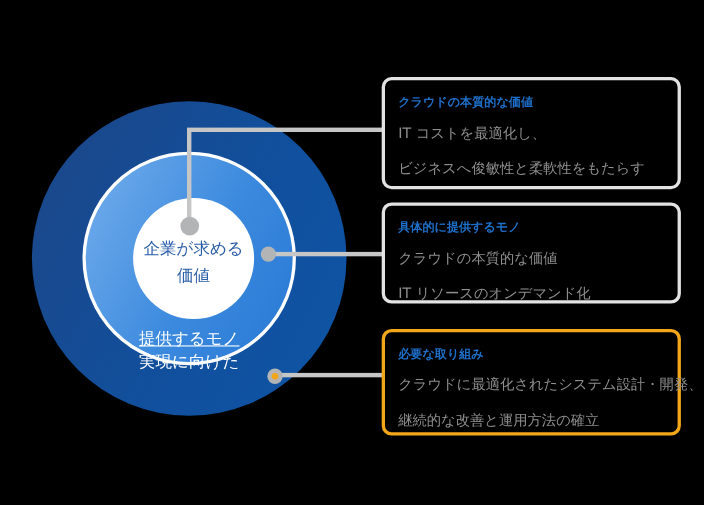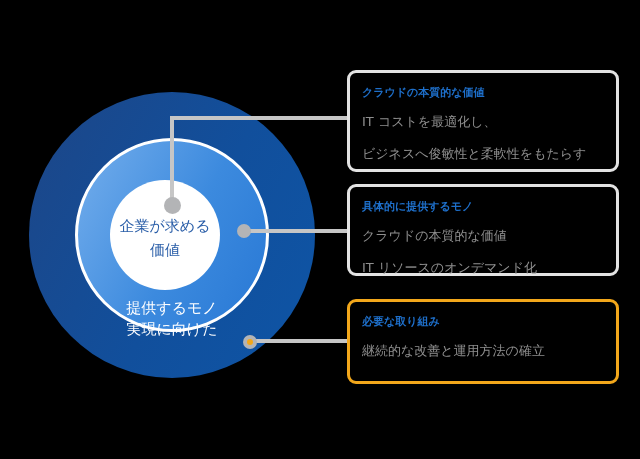--- a/index.html
+++ b/index.html
@@ -17,34 +17,34 @@
   .circle-outer {
     left: 29px; top: 92px; width: 286px; height: 286px;
     background: linear-gradient(118deg, #1d4687 0%, #114f9c 55%, #0e55a6 100%);
   }
   .circle-middle {
     left: 75px; top: 138px; width: 188px; height: 188px;
     border: 3px solid #ffffff;
     background: linear-gradient(118deg, #74aeec 0%, #3c8ade 55%, #2878d5 100%);
   }
   .circle-inner {
-    left: 110px; top: 180px; width: 110px; height: 110px;
+    left: 121px; top: 180px; width: 110px; height: 110px;
     background: #ffffff;
     display: flex; align-items: center; justify-content: center;
   }
   .inner-text {
     color: #2a5ea8; font-size: 15px; line-height: 24px;
     text-align: center; margin-top: 6px;
   }
   .inner-text span { display: block; }
   .ring-label {
     position: absolute; color: #ffffff; font-size: 15px;
     text-align: center; line-height: 21px;
   }
-  .label-middle { left: 92px; top: 298px; width: 160px; }
+  .label-middle { left: 92px; top: 298px; width: 160px; text-decoration: underline; }
   .label-outer  { left: 72px; top: 319px; width: 200px; }
   .ring-label span { display: block; }
 
   
   .conn { position: absolute; background: #c6c6c6; }
   .conn1v { left: 170px; top: 117px; width: 4px;   height: 90px; }
   .conn1h { left: 170px; top: 116px; width: 178px; height: 4px; }
   .conn2  { left: 244px; top: 229px; width: 104px; height: 4px; }
   .conn3  { left: 250px; top: 339px; width: 98px;  height: 4px; }
   .dot { position: absolute; border-radius: 50%; background: #b3b4b6; }
@@ -60,21 +60,21 @@
   .callout {
     position: absolute; left: 347px; width: 272px;
     box-sizing: border-box;
     background: #000000;
     border: 3px solid #e3e3e3;
     border-radius: 9px;
     padding: 12px 12px 0 12px;
   }
   .callout-1 { top: 70px;  height: 102px; }
   .callout-2 { top: 184px; height: 92px; }
-  .callout-3 { top: 299px; height: 85px; border-color: #f2a71b; }
+  .callout-3 { top: 299px; height: 97px; border-color: #f2a71b; }
   .callout-title {
     color: #1e6fca; font-size: 11px; font-weight: bold;
     white-space: nowrap;
   }
   .callout-body {
     margin-top: 8px; color: #8f8f8f; font-size: 13px; line-height: 21px;
   }
   .callout-body span { display: block; white-space: nowrap; margin-top: 11px; }
 </style>
 </head>
@@ -117,17 +117,18 @@
     <div class="callout-title">具体的に提供するモノ</div>
     <div class="callout-body">
       <span>クラウドの本質的な価値</span>
       <span>IT リソースのオンデマンド化</span>
     </div>
   </div>
 
   <div class="callout callout-3">
     <div class="callout-title">必要な取り組み</div>
     <div class="callout-body">
+      <span>クラウドに最適化されたシステム設計・開発、</span>
       <span>継続的な改善と運用方法の確立</span>
     </div>
   </div>
 
 </div>
 
 </body></html>

